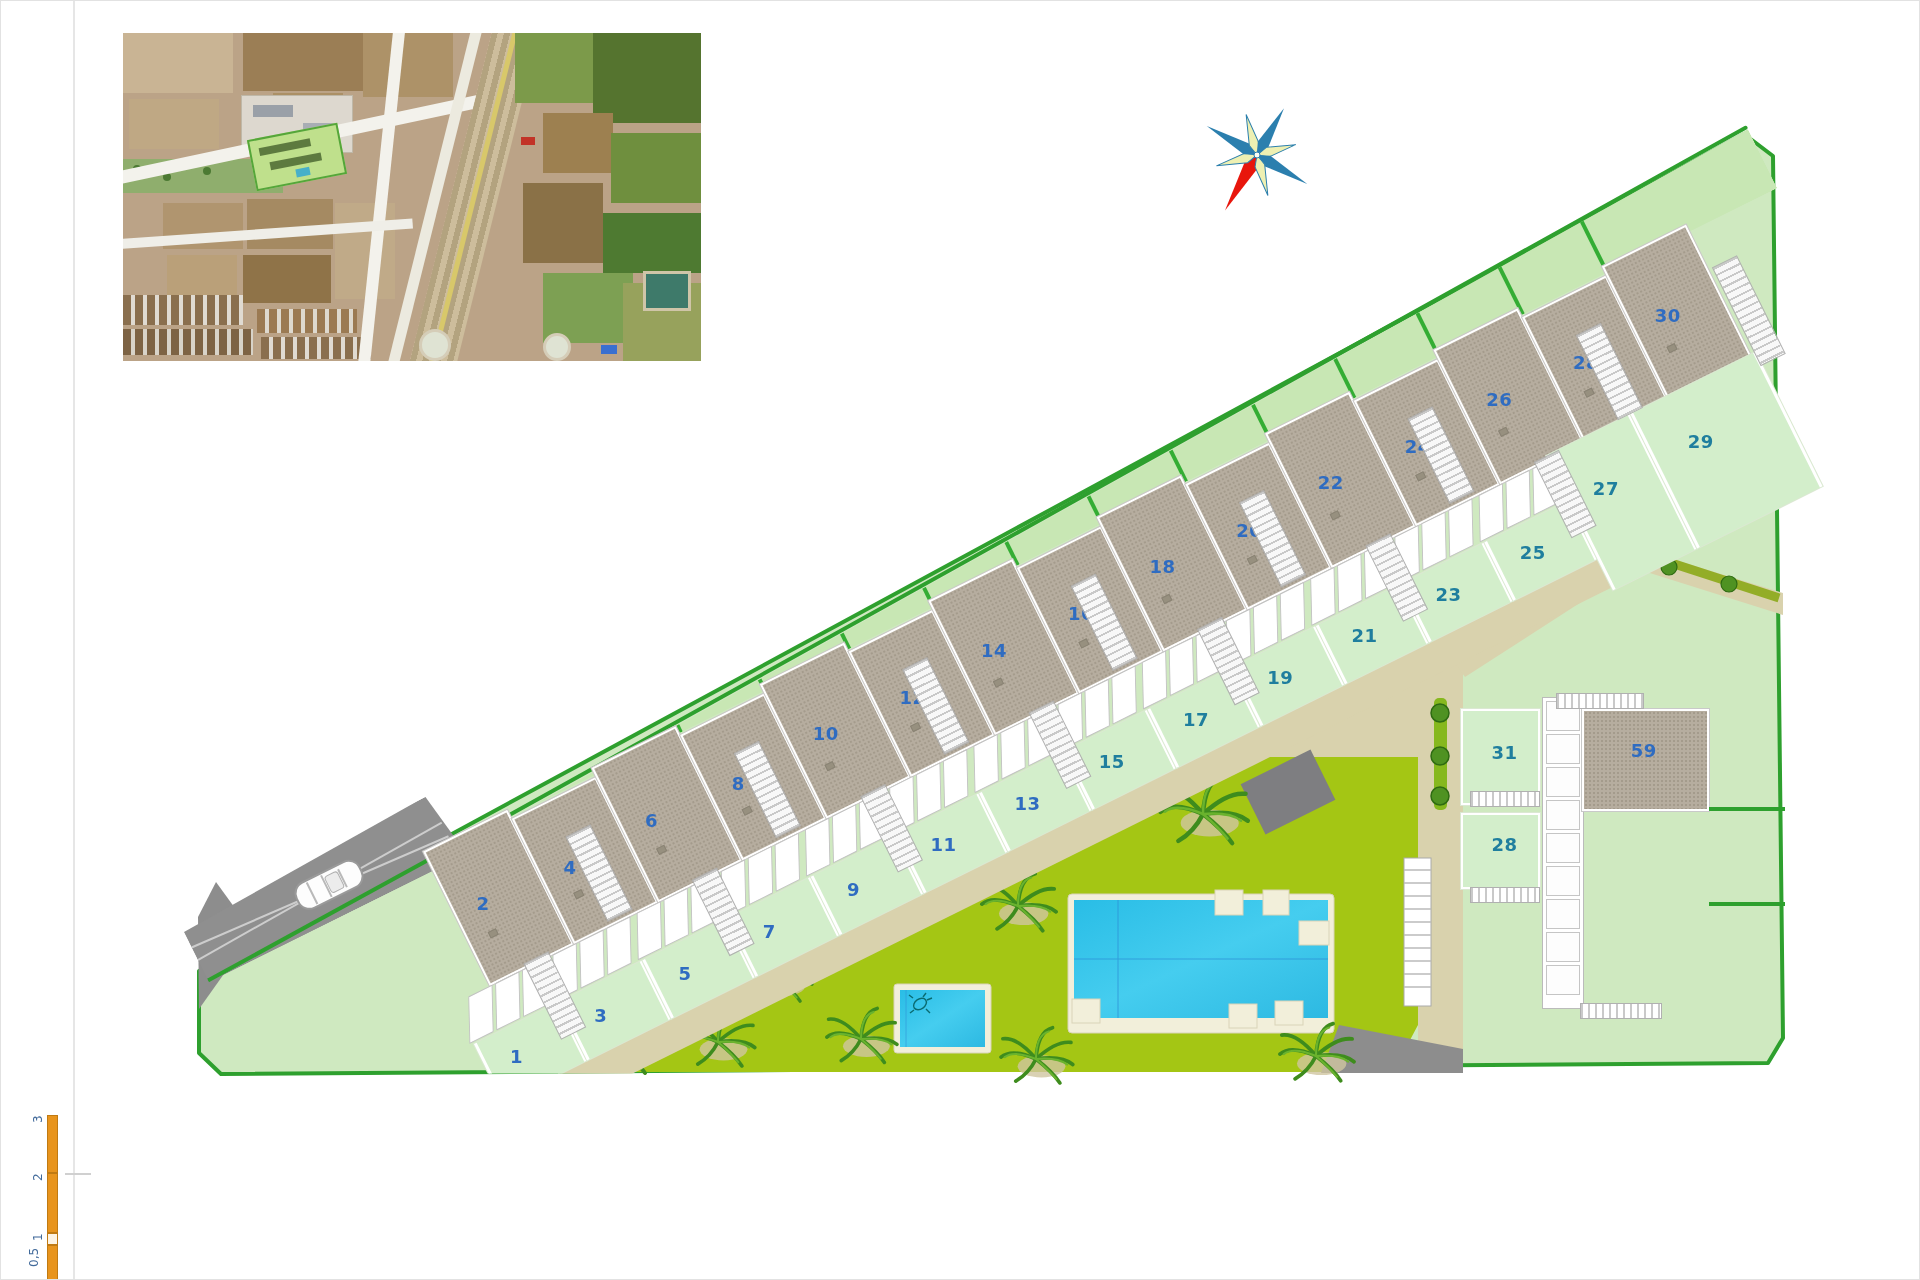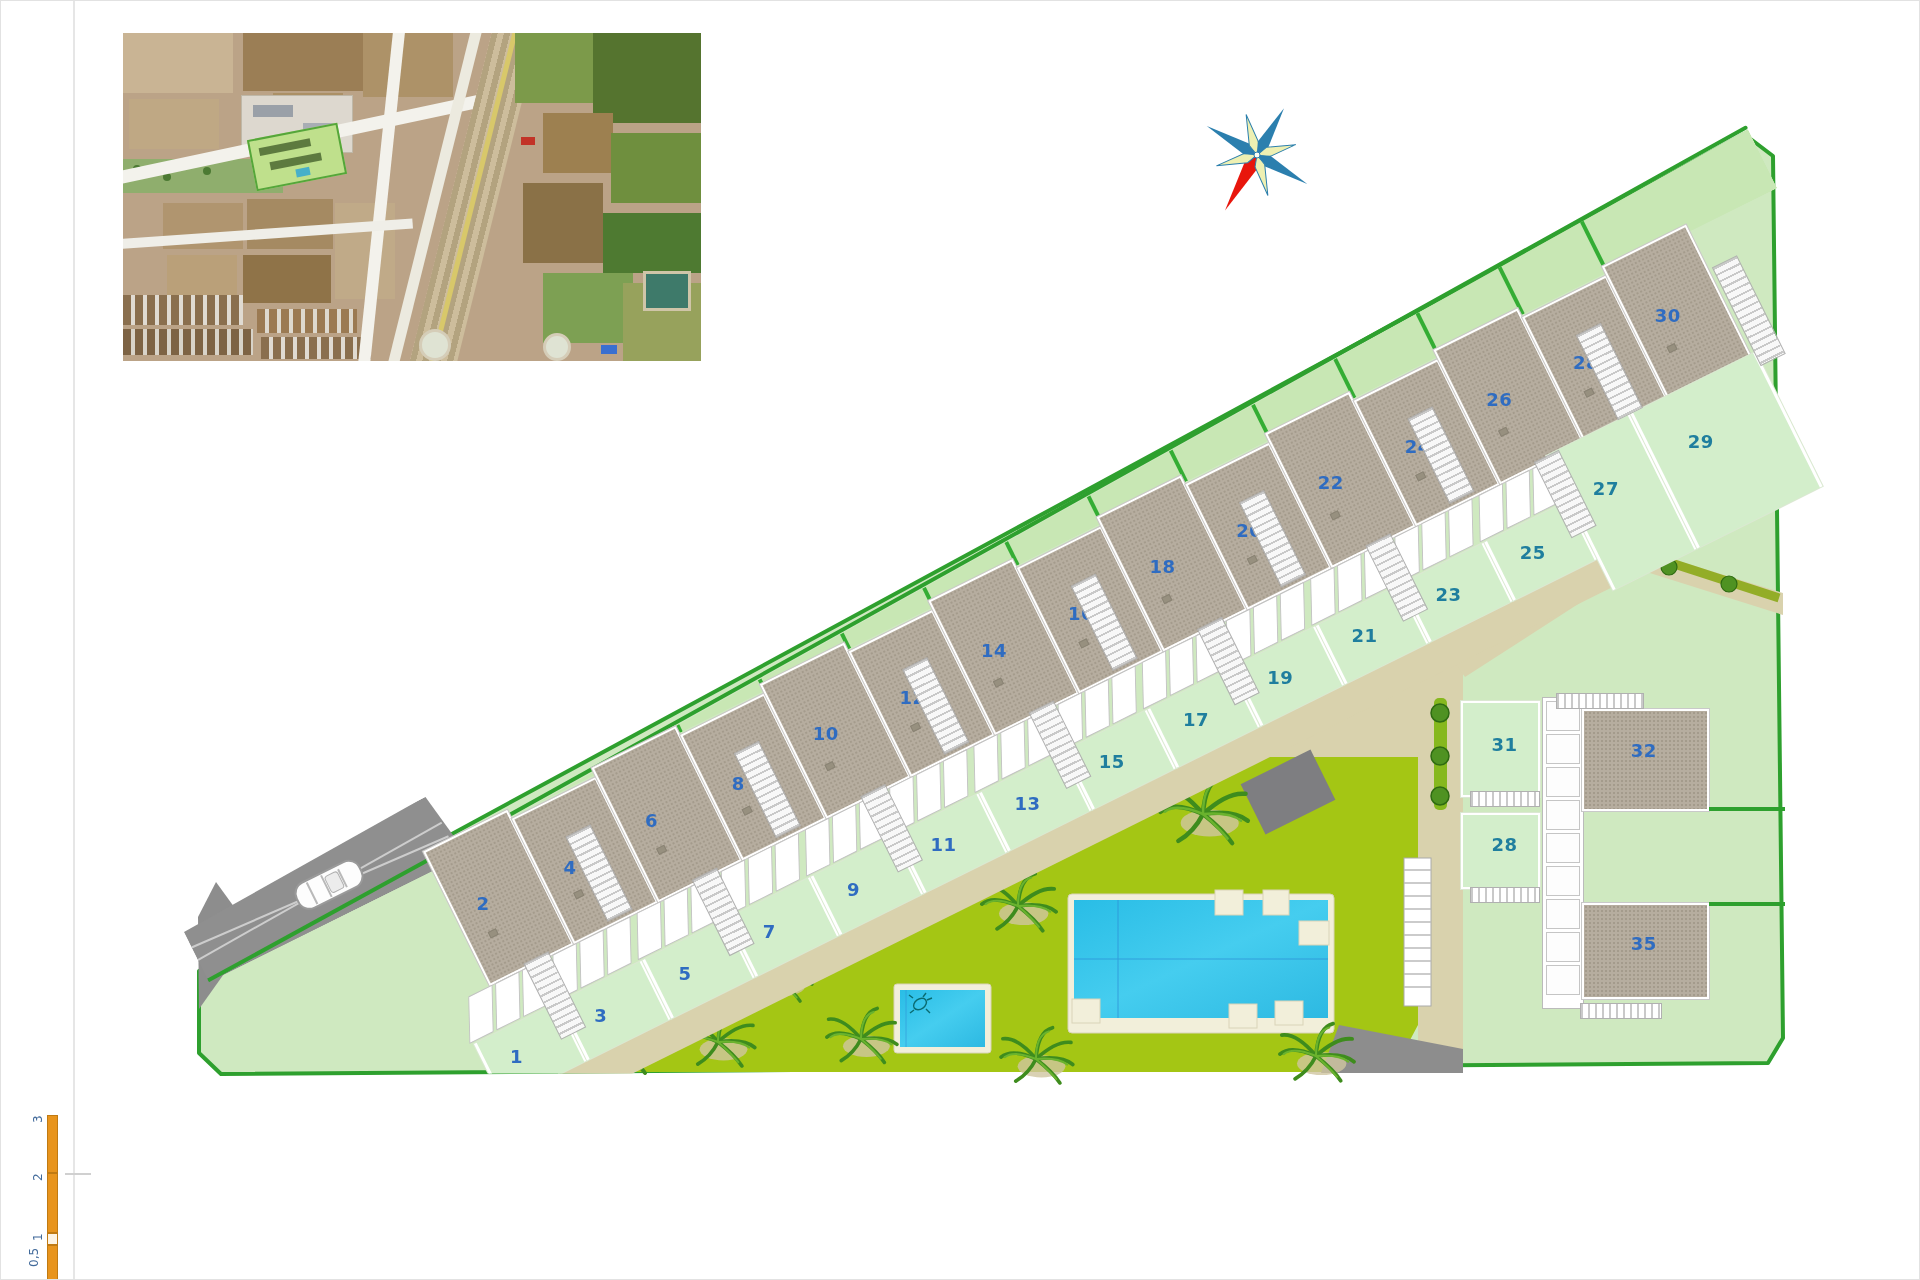--- a/index.html
+++ b/index.html
@@ -366,42 +366,39 @@
       <div class="stairs" style="left: 1042px; top: 215px; height: 85px;"></div>
       <div class="stairs" style="left: 1136px; top: 120px; height: 95px;"></div>
       <div class="stairs" style="left: 1230px; top: 215px; height: 85px;"></div>
       <div class="stairs" style="left: 1324px; top: 120px; height: 95px;"></div>
       <div class="stairs" style="left: 1418px; top: 215px; height: 85px;"></div>
       <div class="stairs" style="left: 1512px; top: 120px; height: 95px;"></div>
       <div class="stairs" style="left: 1664px; top: 120px; height: 110px;"></div>
     </div>
 
   <div id="cluster">
-    <div class="gardenc" style="top:10px;height:96px">
+    <div class="gardenc" style="top:18px;height:96px">
       <span class="plot-num teal" style="position:absolute;left:38%;top:34%">31</span>
     </div>
     <div class="gardenc" style="top:122px;height:76px">
       <span class="plot-num teal" style="position:absolute;left:38%;top:26%">28</span>
     </div>
     <div class="tcol">
       <i></i>
         <i></i>
         <i></i>
         <i></i>
         <i></i>
         <i></i>
         <i></i>
         <i></i>
         <i></i>
     </div>
     <div class="roofc" style="top:18px;height:102px">
-      <span class="plot-num">32</span>
-    </div>
-    <div class="roofc" style="top:212px;height:96px">
-      <span class="plot-num">35</span>
+      <span class="plot-num">59</span>
     </div>
     <div class="hatchh" style="left:100px;top:2px;width:88px;height:16px"></div>
     <div class="hatchh" style="left:124px;top:312px;width:82px;height:16px"></div>
     <div class="hatchh" style="left:14px;top:100px;width:70px;height:16px"></div>
     <div class="hatchh" style="left:14px;top:196px;width:70px;height:16px"></div>
     <div class="gline" style="left:253px;top:116px;width:76px"></div>
     <div class="gline" style="left:253px;top:211px;width:76px"></div>
   </div>
 
   <div id="inset">

